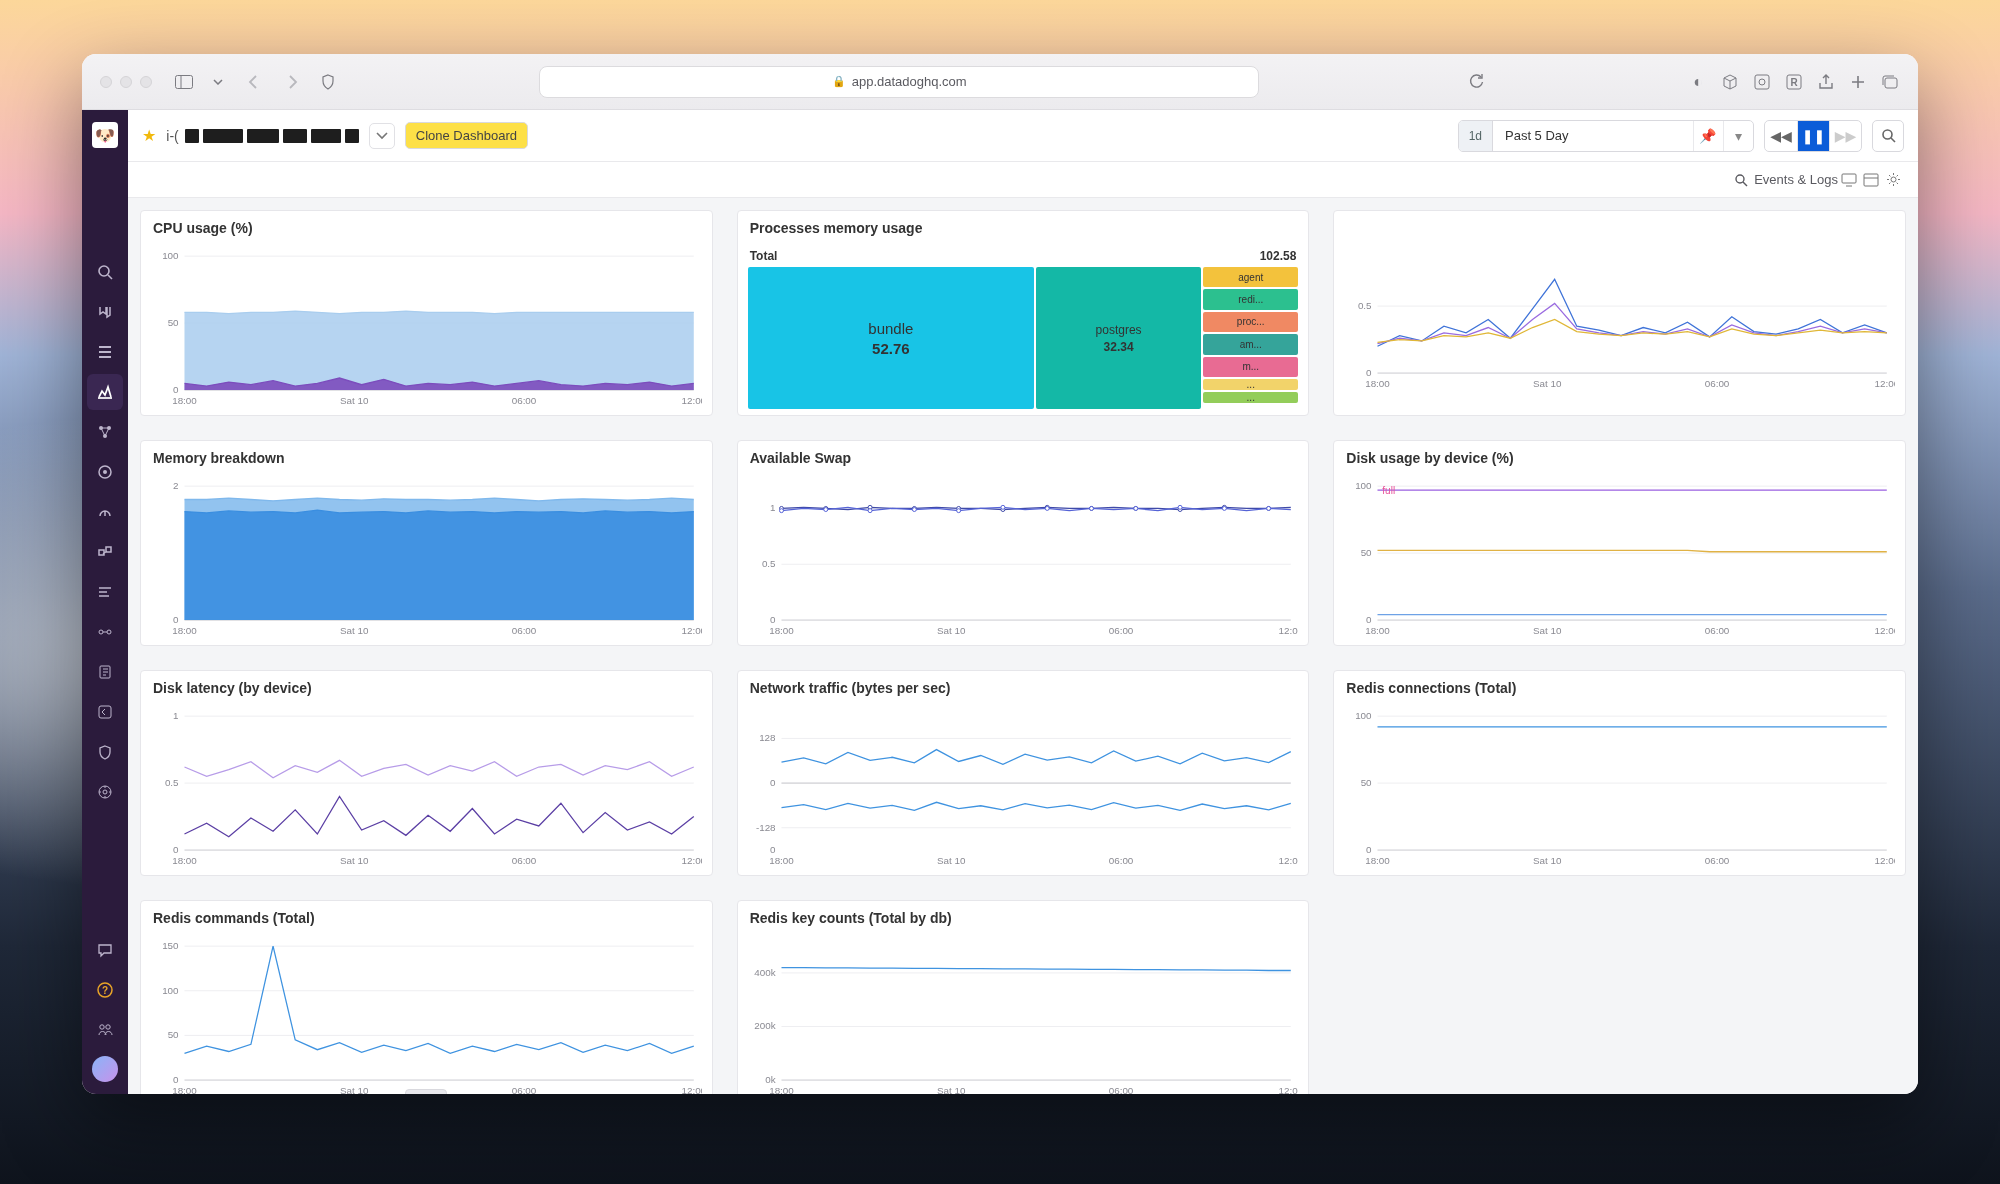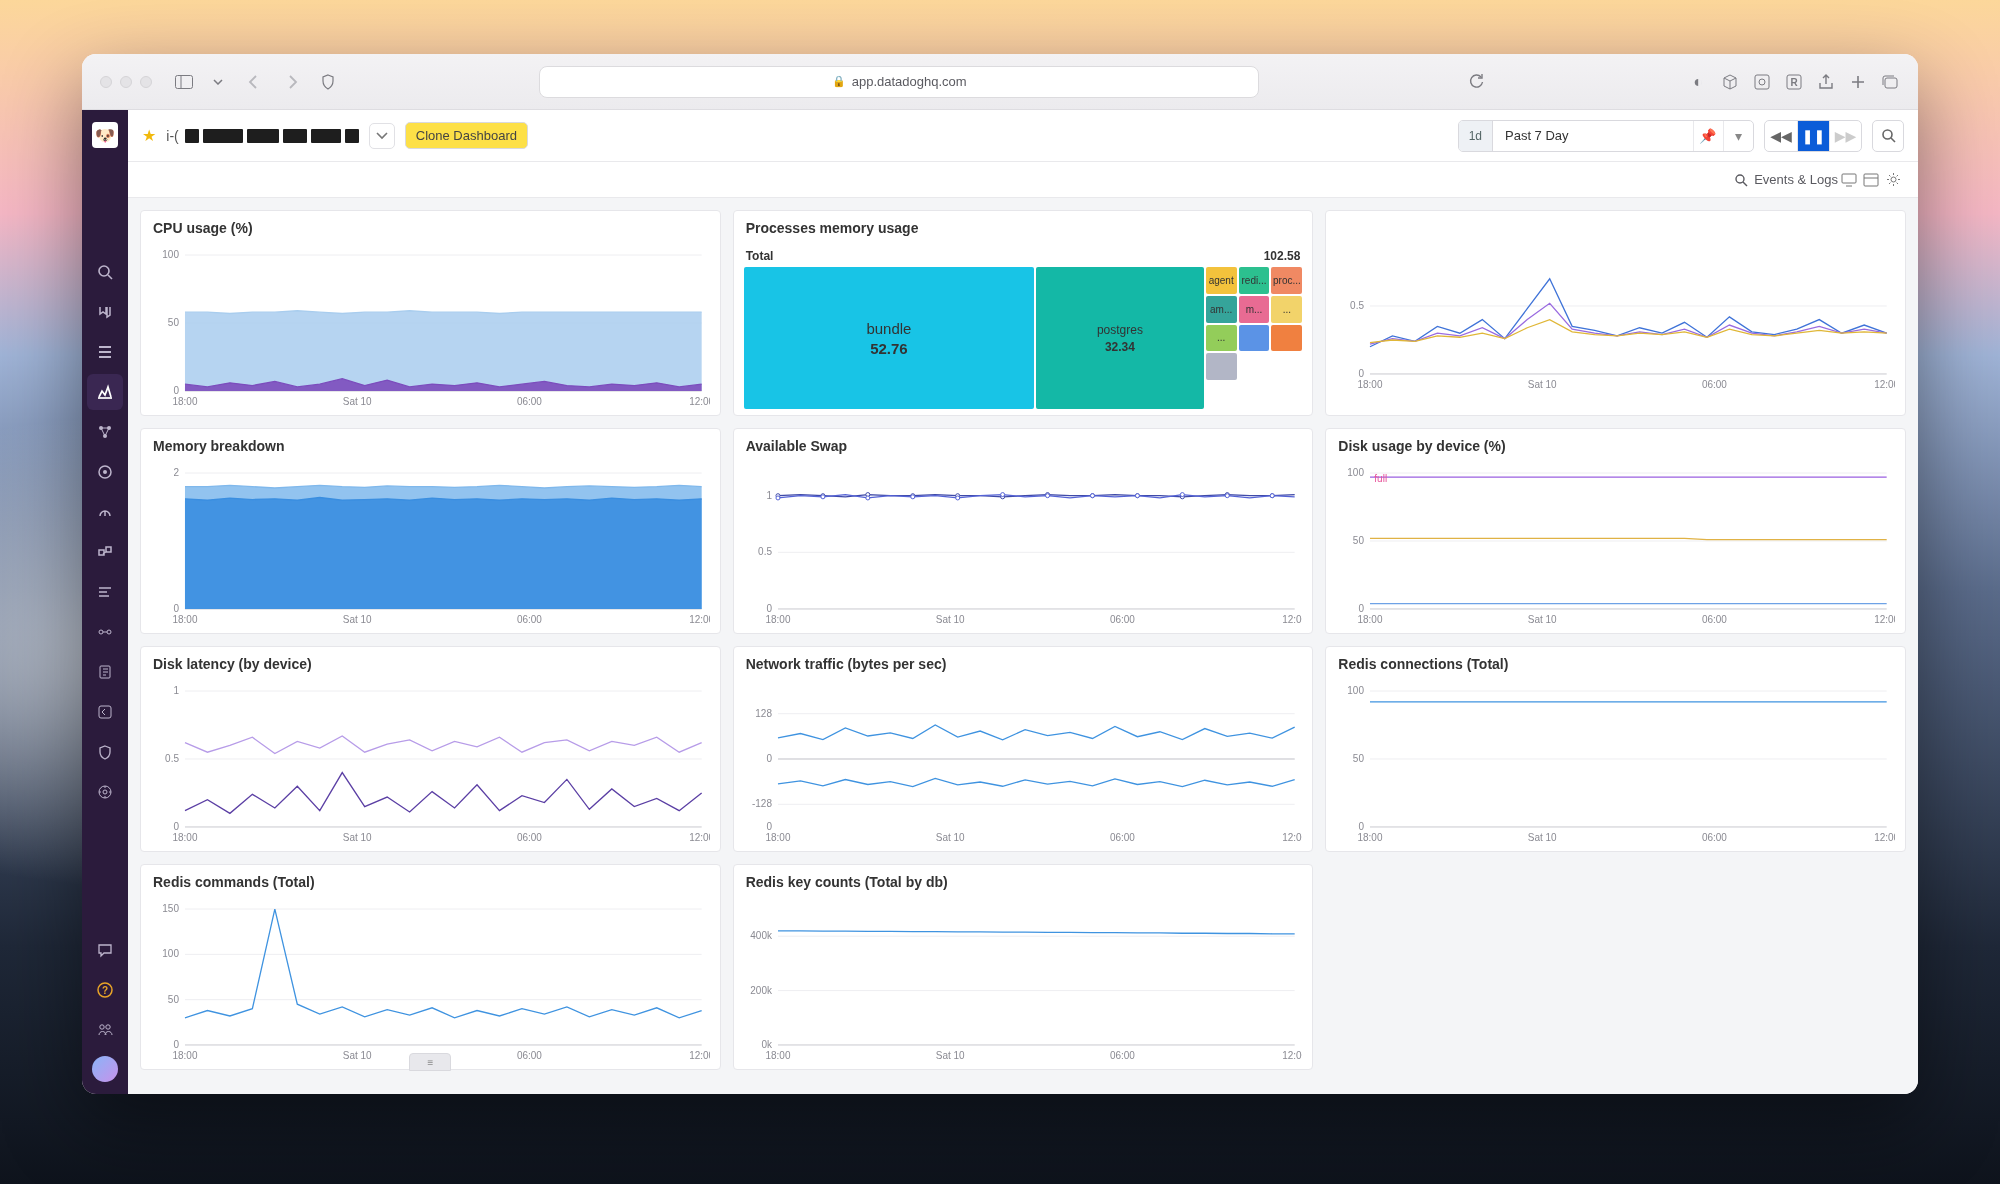--- a/index.html
+++ b/index.html
@@ -80,21 +80,21 @@
 .tctrl:first-child{border-left:none;}
 .tctrl.active{background:#0b5cd8;color:#fff;}
 .tctrl.dim{color:#ccc;}
 .iconbtn{width:32px;height:32px;border:1px solid #d9d9de;border-radius:5px;display:flex;align-items:center;justify-content:center;color:#666;}
 .subbar{height:36px;border-bottom:1px solid #e9e9ec;display:flex;align-items:center;justify-content:flex-end;padding:0 14px;color:#5a5a60;font-size:13px;}
 .subbar .link{display:flex;align-items:center;gap:6px;cursor:pointer;}
 .subbar .mini{width:22px;height:22px;display:flex;align-items:center;justify-content:center;color:#777;}
 
 .grid{
   flex:1; overflow:auto; background:#f4f5f7; padding:12px;
-  display:grid; grid-template-columns:repeat(3,1fr); grid-auto-rows:206px; gap:12px;
+  display:grid; grid-template-columns:repeat(3,1fr); grid-auto-rows:206px; gap:24px;
 }
 .card{
   background:#fff;border:1px solid #e6e6ea;border-radius:4px;display:flex;flex-direction:column;
 }
 .card h3{font-size:14px;font-weight:600;color:#333;padding:9px 12px;}
 .card .body{flex:1;position:relative;padding:4px 10px 6px 10px;}
 svg.chart{width:100%;height:100%;display:block;}
 .chart text{font-size:10px;fill:#8a8a92;}
 .chart .axis{stroke:#c9c9cf;stroke-width:1;}
 .tree{display:flex;flex-direction:column;height:100%;}
@@ -320,21 +320,21 @@
         </span>
         <div class="crumb-dd">
           <svg width="12" height="8" viewBox="0 0 12 8">
               <path d="M1 1l5 5 5-5" fill="none" stroke="#777" stroke-width="1.6"></path>
             </svg>
         </div>
         <button class="btn">Clone Dashboard</button>
         <div class="spacer"></div>
         <div class="timerange">
           <div class="badge">1d</div>
-          <div class="label">Past 7 Day</div>
+          <div class="label">Past 5 Day</div>
           <div class="pin">📌</div>
           <div class="dd">▾</div>
         </div>
         <div class="tctrls">
           <div class="tctrl">◀◀</div>
           <div class="tctrl active">❚❚</div>
           <div class="tctrl dim">▶▶</div>
         </div>
         <div class="iconbtn">
           <svg width="15" height="15" viewBox="0 0 15 15">
@@ -405,21 +405,21 @@
               </div>
               <div class="tree-body" id="treemap">
     <div class="tblock" style="flex:0 0 52%;background:#18c4e6">
                     <div class="name">bundle</div>
                     <div class="val">52.76</div>
                   </div>
     <div class="tblock" style="flex:0 0 30%;background:#14b8a6">
                     <div>postgres</div>
                     <div style="font-weight:700">32.34</div>
                   </div>
-    <div class="tgrid" style="flex:1;grid-template-columns:1fr 1fr 1fr;grid-template-rows:repeat(5,1fr)">
+    <div class="tgrid" style="flex:1;grid-template-columns:1fr;grid-template-rows:repeat(5,1fr)">
       <div class="tblock" style="background:#f3c23c;font-size:10px">agent</div>
                     <div class="tblock" style="background:#2cc08f;font-size:10px">redi...</div>
                     <div class="tblock" style="background:#f08963;font-size:10px">proc...</div>
                     <div class="tblock" style="background:#35a49a;font-size:10px">am...</div>
                     <div class="tblock" style="background:#e86b93;font-size:10px">m...</div>
                     <div class="tblock" style="background:#f2d36a;font-size:10px">...</div>
                     <div class="tblock" style="background:#93cd5a;font-size:10px">...</div>
                     <div class="tblock" style="background:#5b93e6;font-size:10px"></div>
                     <div class="tblock" style="background:#f08040;font-size:10px"></div>
                     <div class="tblock" style="background:#b2b6c6;font-size:10px"></div>

